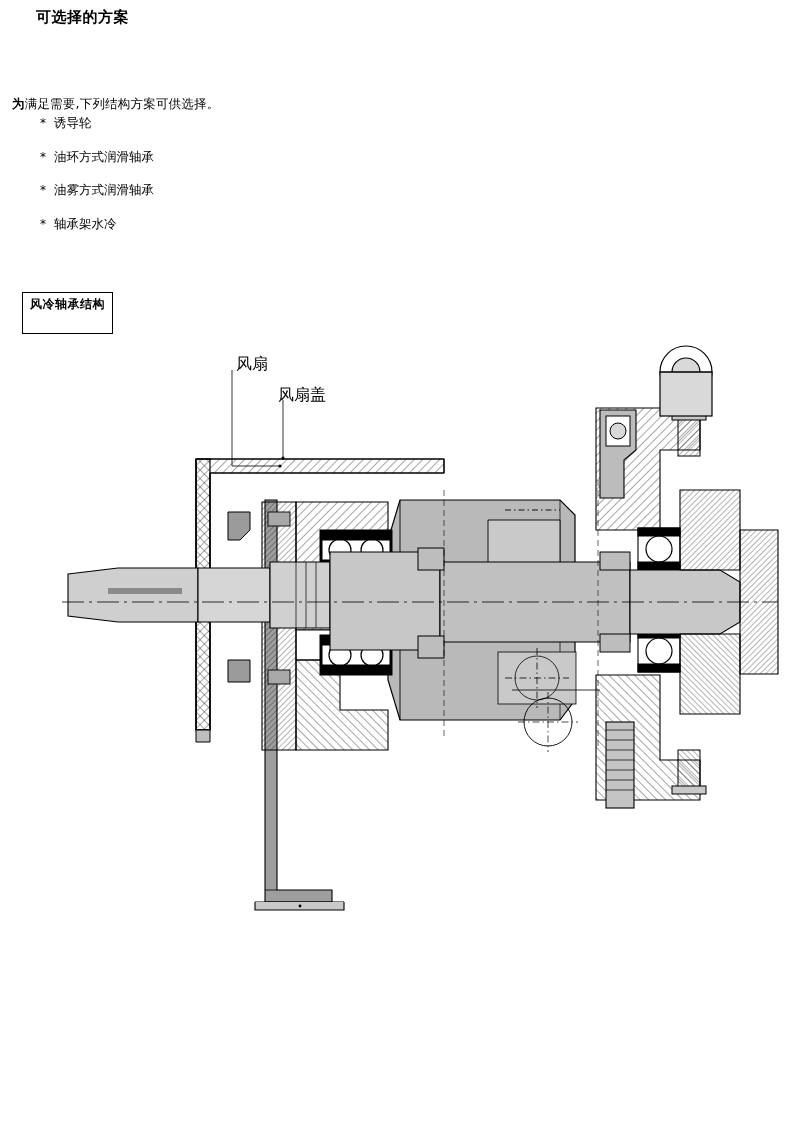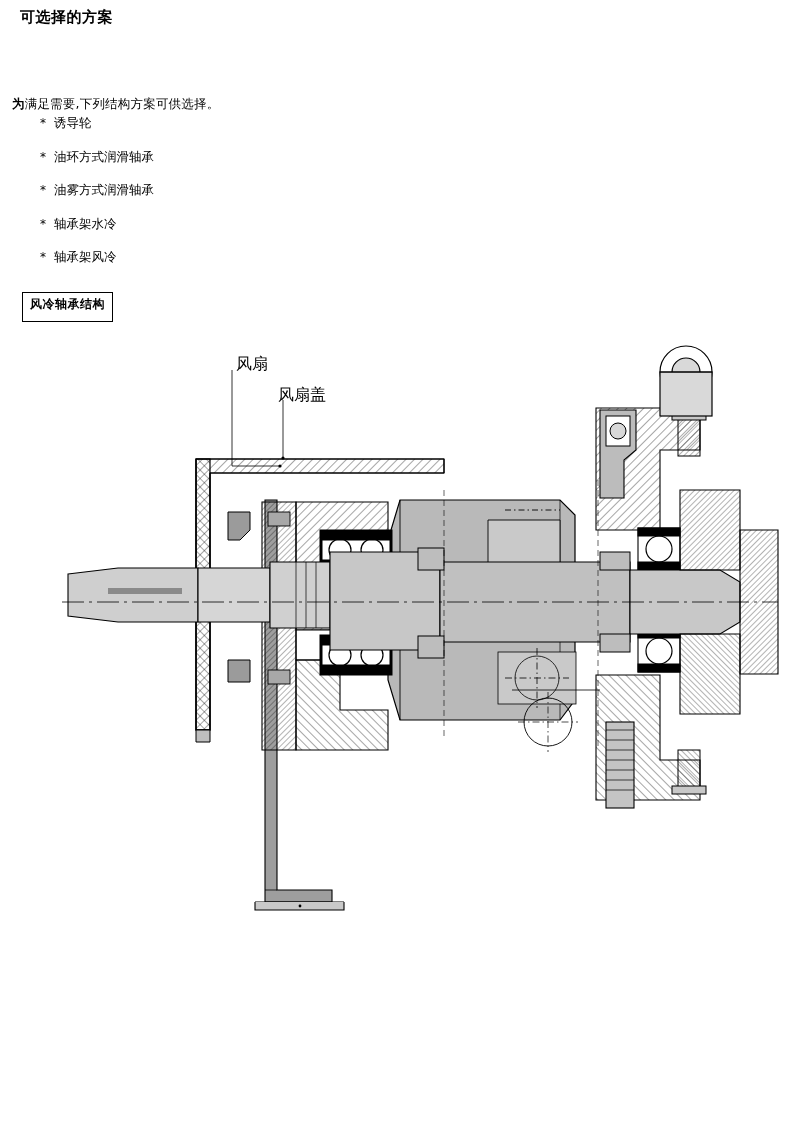--- a/index.html
+++ b/index.html
@@ -15,21 +15,21 @@
     color: #000000;
     overflow: hidden;
   }
   .page {
     position: absolute;
     left: 0; top: 0;
     width: 800px; height: 1141px;
   }
   .page-title {
     position: absolute;
-    left: 20px;
+    left: 36px;
     top: 8px;
     font-size: 15px;
     font-weight: bold;
     letter-spacing: 0.5px;
   }
   .intro {
     position: absolute;
     left: 12px;
     top: 72px;
     font-size: 12.5px;
@@ -55,21 +55,21 @@
   .option-list li .star {
     display: inline-block;
     width: 14px;
     font-size: 12px;
   }
   .section-badge {
     position: absolute;
     left: 22px;
     top: 292px;
     border: 1.2px solid #000;
-    padding: 3px 7px 8px 7px;
+    padding: 3px 7px 20px 7px;
     font-size: 12px;
     font-weight: bold;
     letter-spacing: 0.5px;
     background: #fff;
   }
   .figure {
     position: absolute;
     left: 0;
     top: 330px;
     width: 800px;
@@ -107,21 +107,20 @@
 
   <div class="page-title">可选择的方案</div>
 
   <div class="intro"><b>为</b><span>满足需要,下列结构方案可供选择。</span></div>
 
   <ul class="option-list">
     <li><span class="star">*</span><span>诱导轮</span></li>
     <li><span class="star">*</span><span>油环方式润滑轴承</span></li>
     <li><span class="star">*</span><span>油雾方式润滑轴承</span></li>
     <li><span class="star">*</span><span>轴承架水冷</span></li>
-    <li><span class="star">*</span><span>轴承架风冷</span></li>
   </ul>
 
   <div class="section-badge">风冷轴承结构</div>
 
   <div class="callout callout-fan">风扇</div>
   <div class="callout callout-fancover">风扇盖</div>
 
   <div class="figure">
     <svg width="800" height="700" viewBox="0 0 800 700" xmlns="http://www.w3.org/2000/svg">
       <defs>

